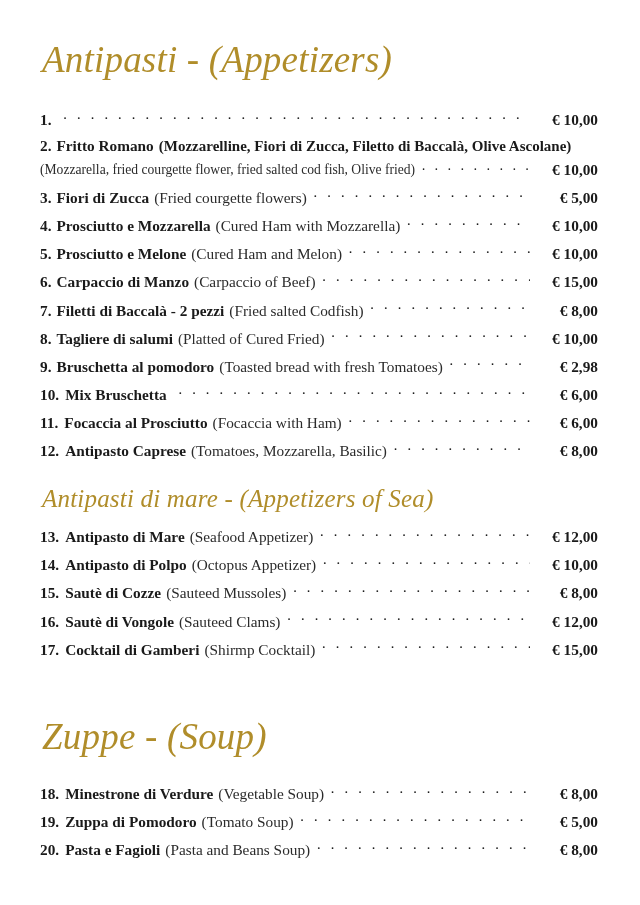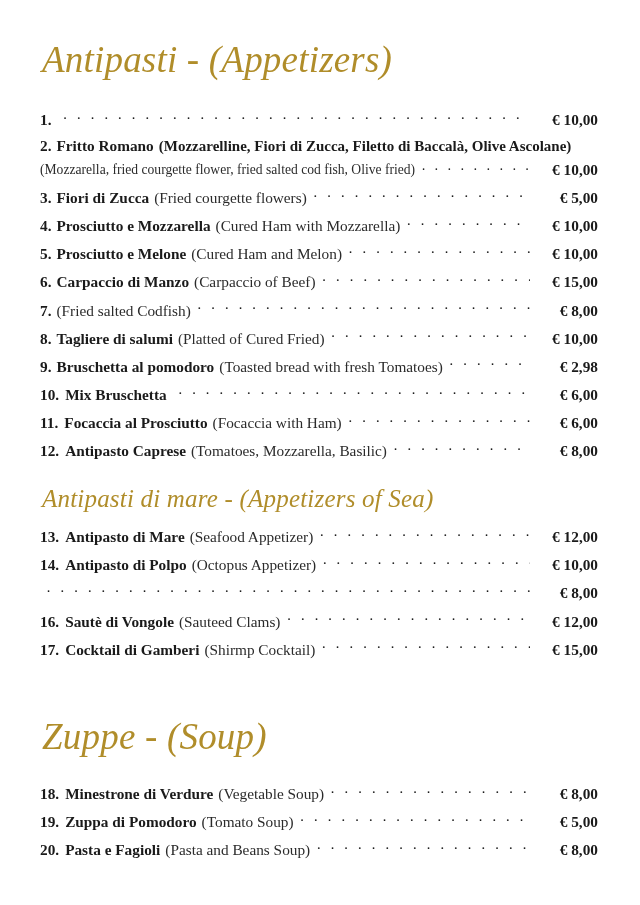--- a/index.html
+++ b/index.html
@@ -195,20 +195,21 @@
         <span class="item-name">Carpaccio di Manzo</span>
         <span class="item-desc">(Carpaccio of Beef)</span>
       </span>
       <span class="leader"></span>
       <span class="price">€ 15,00</span>
     </div>
 
     <div class="item-row">
       <span class="item-main">
         <span class="item-num">7.</span>
+        <span class="item-name">Filetti di Baccalà - 2 pezzi</span>
         <span class="item-desc">(Fried salted Codfish)</span>
       </span>
       <span class="leader"></span>
       <span class="price">€ 8,00</span>
     </div>
 
     <div class="item-row">
       <span class="item-main">
         <span class="item-num">8.</span>
         <span class="item-name">Tagliere di salumi</span>
@@ -278,20 +279,25 @@
       <span class="item-main">
         <span class="item-num wide">14.</span>
         <span class="item-name">Antipasto di Polpo</span>
         <span class="item-desc">(Octopus Appetizer)</span>
       </span>
       <span class="leader"></span>
       <span class="price">€ 10,00</span>
     </div>
 
     <div class="item-row">
+      <span class="item-main">
+        <span class="item-num wide">15.</span>
+        <span class="item-name">Sautè di Cozze</span>
+        <span class="item-desc">(Sauteed Mussoles)</span>
+      </span>
       <span class="leader"></span>
       <span class="price">€ 8,00</span>
     </div>
 
     <div class="item-row">
       <span class="item-main">
         <span class="item-num wide">16.</span>
         <span class="item-name">Sautè di Vongole</span>
         <span class="item-desc">(Sauteed Clams)</span>
       </span>

